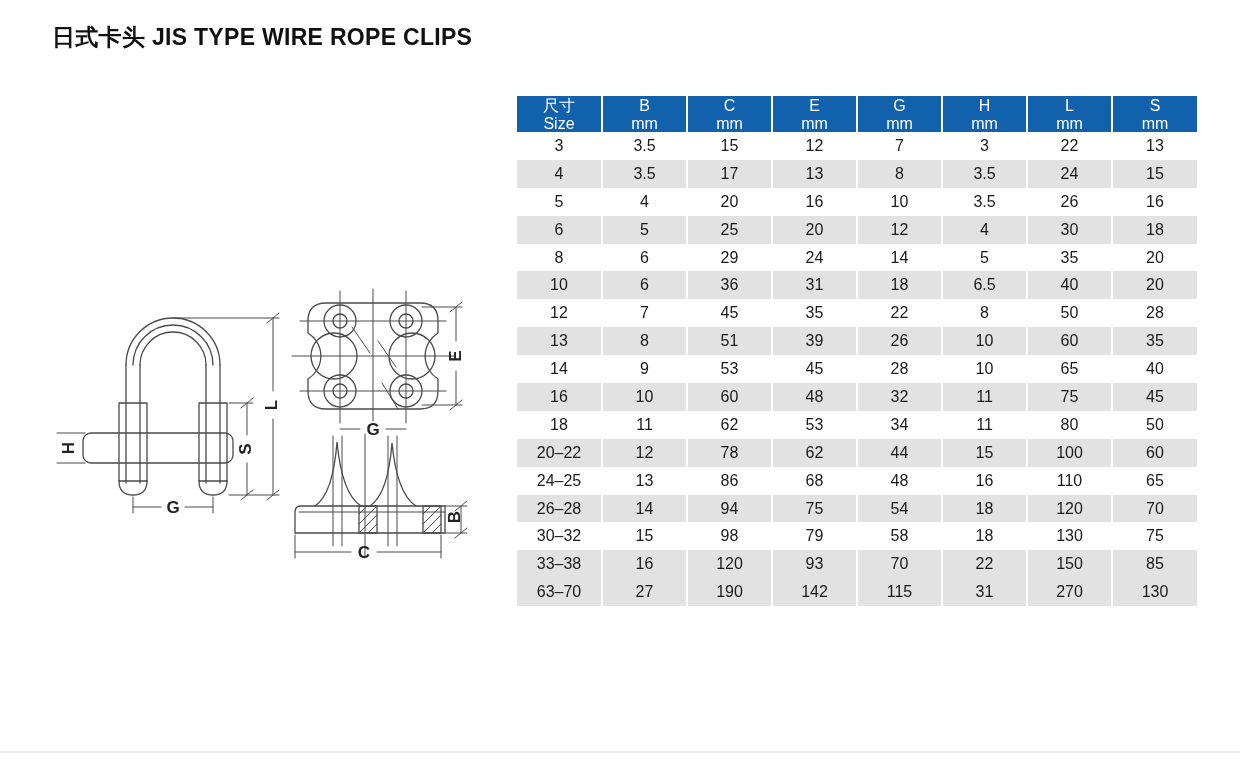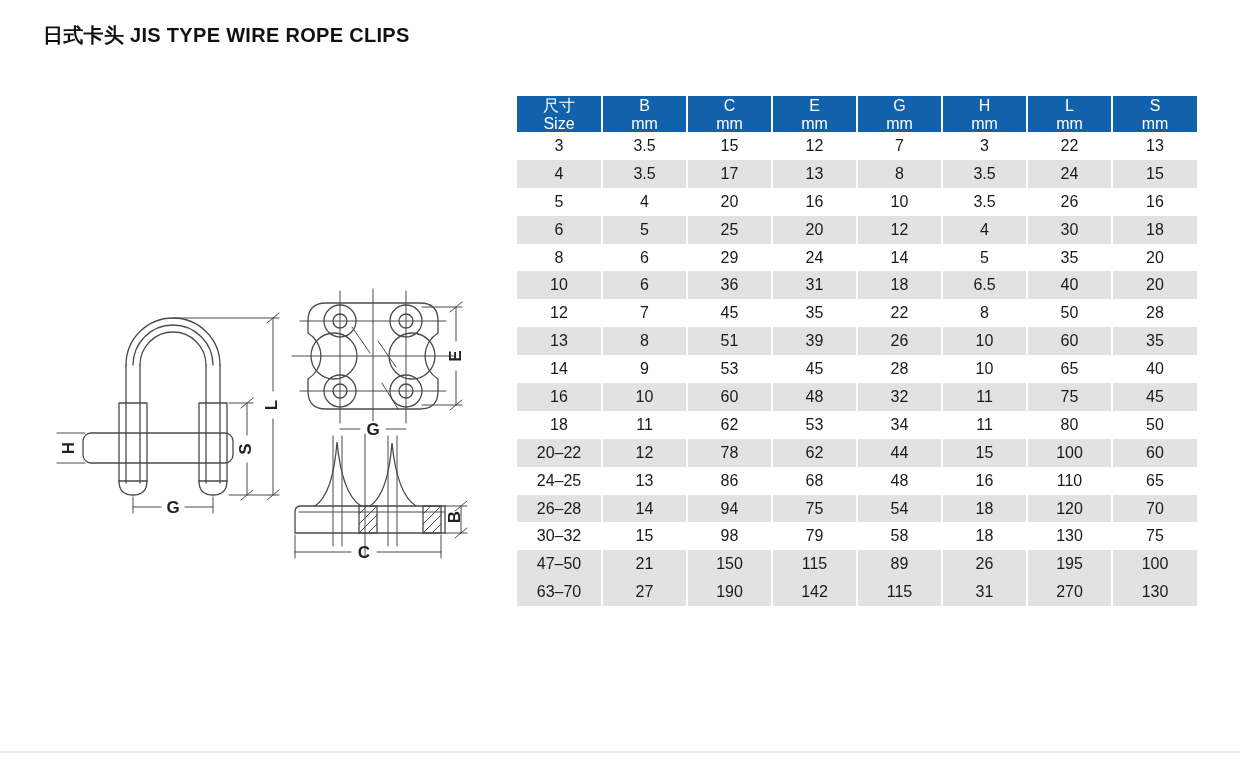--- a/index.html
+++ b/index.html
@@ -17,23 +17,23 @@
   }
   .page{
     position:relative;
     width:1240px;
     height:759px;
     background:#ffffff;
     overflow:hidden;
   }
   .page-title{
     position:absolute;
-    left:43px;
+    left:52px;
     top:22px;
-    font-size:20px;
+    font-size:23px;
     font-weight:bold;
     letter-spacing:0.3px;
     color:#111111;
     white-space:nowrap;
   }
   
   .drawing{position:absolute;}
   .drawing svg{display:block;}
   .drawing path,.drawing line,.drawing rect,.drawing circle,.drawing polyline{
     fill:none;
@@ -409,28 +409,28 @@
           <td>30–32</td>
           <td>15</td>
           <td>98</td>
           <td>79</td>
           <td>58</td>
           <td>18</td>
           <td>130</td>
           <td>75</td>
         </tr>
         <tr class="alt">
-          <td>47–50</td>
-          <td>21</td>
+          <td>33–38</td>
+          <td>16</td>
+          <td>120</td>
+          <td>93</td>
+          <td>70</td>
+          <td>22</td>
           <td>150</td>
-          <td>115</td>
-          <td>89</td>
-          <td>26</td>
-          <td>195</td>
-          <td>100</td>
+          <td>85</td>
         </tr>
         <tr class="alt">
           <td>63–70</td>
           <td>27</td>
           <td>190</td>
           <td>142</td>
           <td>115</td>
           <td>31</td>
           <td>270</td>
           <td>130</td>

